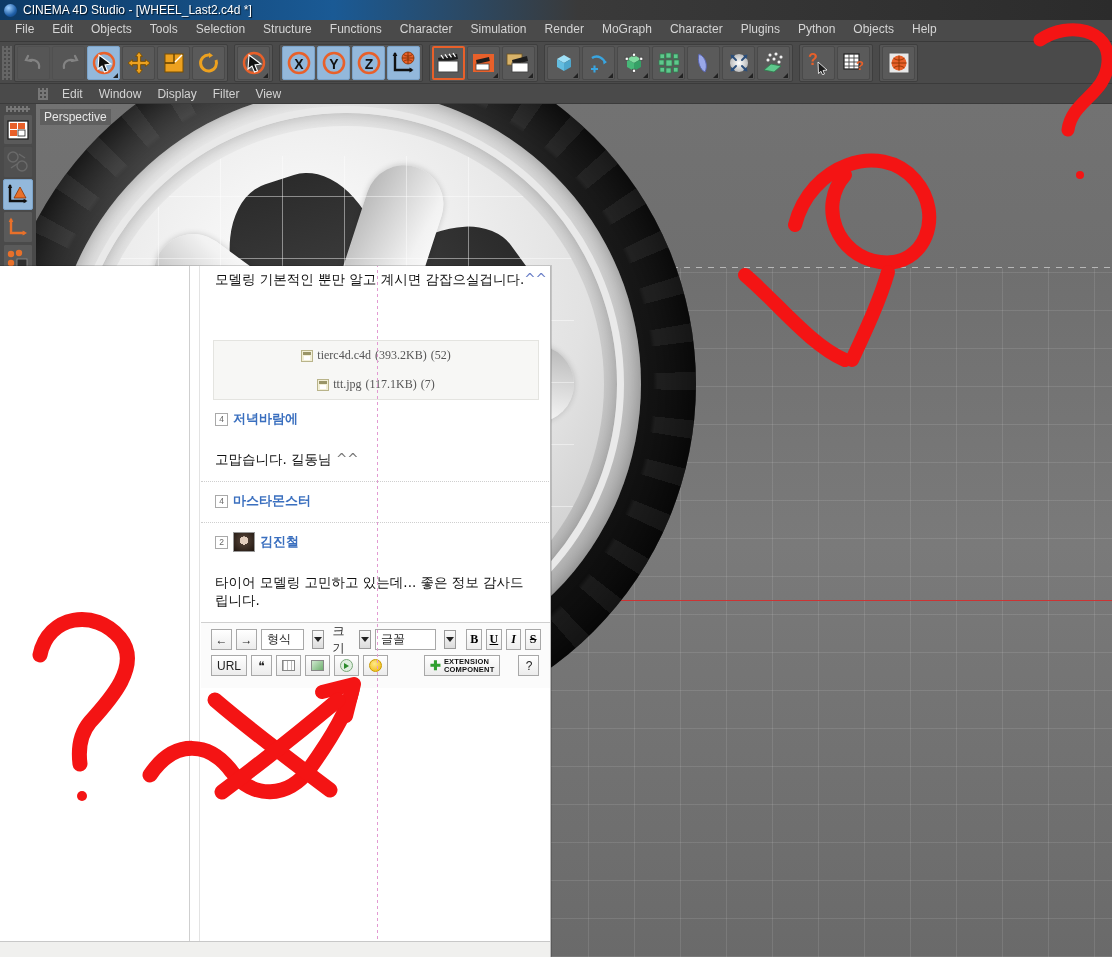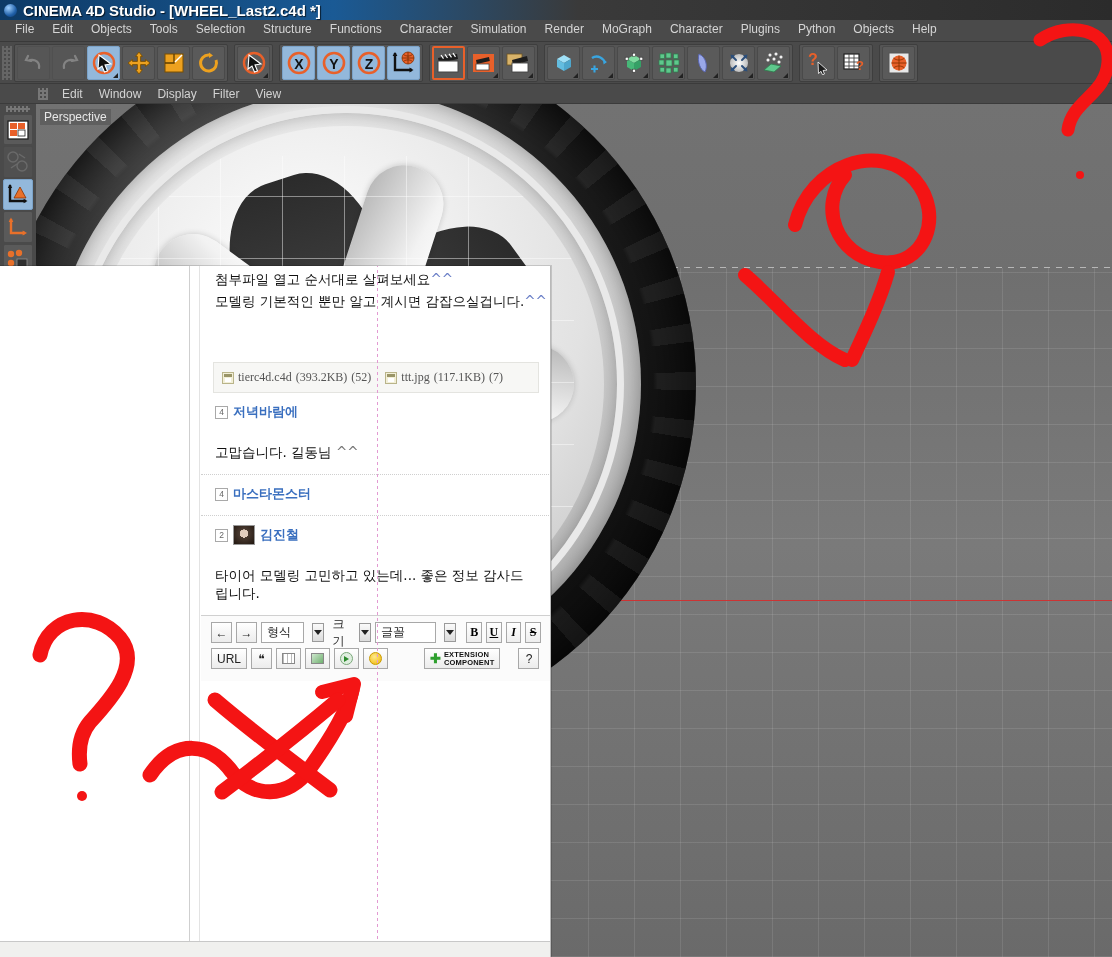--- a/index.html
+++ b/index.html
@@ -22,23 +22,22 @@
     background: linear-gradient(to right,#0d3a66 0%,#1a5a95 30%,#3a3a3a 52%,#2b2b2b 100%);
   }
   .tb-icon {
     position: relative; z-index:2;
     width: 13px; height: 13px; border-radius: 50%;
     background: radial-gradient(circle at 35% 30%, #9fd0ff, #1f5fa8 60%, #0b3566);
     margin-right: 6px; flex: 0 0 auto;
   }
   .tb-title {
     position:relative; z-index:2;
-    color: #ffffff; font-size: 15px; white-space: nowrap;
+    color: #ffffff; font-size: 12px; white-space: nowrap;
     text-shadow: 1px 1px 1px rgba(0,0,0,.7);
-    font-weight: bold;
   }
 
   
   .menubar {
     position: absolute; top: 20px; left: 0; width: 1112px; height: 22px;
     background: #4a4a4a; border-bottom: 1px solid #393939;
     display: flex; padding-left: 6px;
   }
   .menu-item {
     color: #d5d5d5; font-size: 12px; padding: 2px 9px; white-space: nowrap; cursor: default;
@@ -229,21 +228,21 @@
     background:#f0f0ee; border-top:1px solid #c8c8c8;
   }
   .post-body { padding:2px 14px 0 14px; }
   .post-line {
     font-size:13.5px; line-height:22px; color:#111; white-space:nowrap;
     font-family:"DejaVu Sans","Liberation Sans",sans-serif;
   }
   .post-line .squig { color:#6a7fc7; }
   .attach-row {
     margin:30px 12px 0 12px; background:#f7f7f5; border:1px solid #e4e4e0;
-    padding:7px 8px; display:flex; gap:14px; align-items:center;
+    padding:7px 8px; display:flex; gap:14px; align-items:center;flex-direction:column;
   }
   .attach {
     display:flex; align-items:center; gap:4px; font-size:12px; color:#555;
     font-family:"Liberation Serif",serif;
   }
   .fileicon {
     width:12px; height:12px; background:#f2efd7; border:1px solid #b9b48a; position:relative;
     flex:0 0 auto;
   }
   .fileicon::before {
@@ -706,21 +705,20 @@
 
   <div class="browser">
     <div class="br-left"></div>
     <div class="br-left2"></div>
 
     <div class="br-main">
       <div class="guide-dot" style="left:176px"></div>
       <div class="guide-solid" style="left:349px"></div>
 
       <div class="post-body" id="postbody">
-          <div class="post-line"><span>첨부파일 열고 순서대로 살펴보세요</span><span class="squig">^^</span></div>
           <div class="post-line"><span>모델링 기본적인 뿐만 알고 계시면 감잡으실겁니다.</span><span class="squig">^^</span></div>
           <div class="post-line" style="height: 20px;"><span></span><span class="squig"></span></div>
         </div>
 
       <div class="attach-row" id="attachrow">
           <div class="attach">
             <span class="fileicon"></span>
             <span>tierc4d.c4d</span>
             <span>(393.2KB)</span>
             <span>(52)</span>

